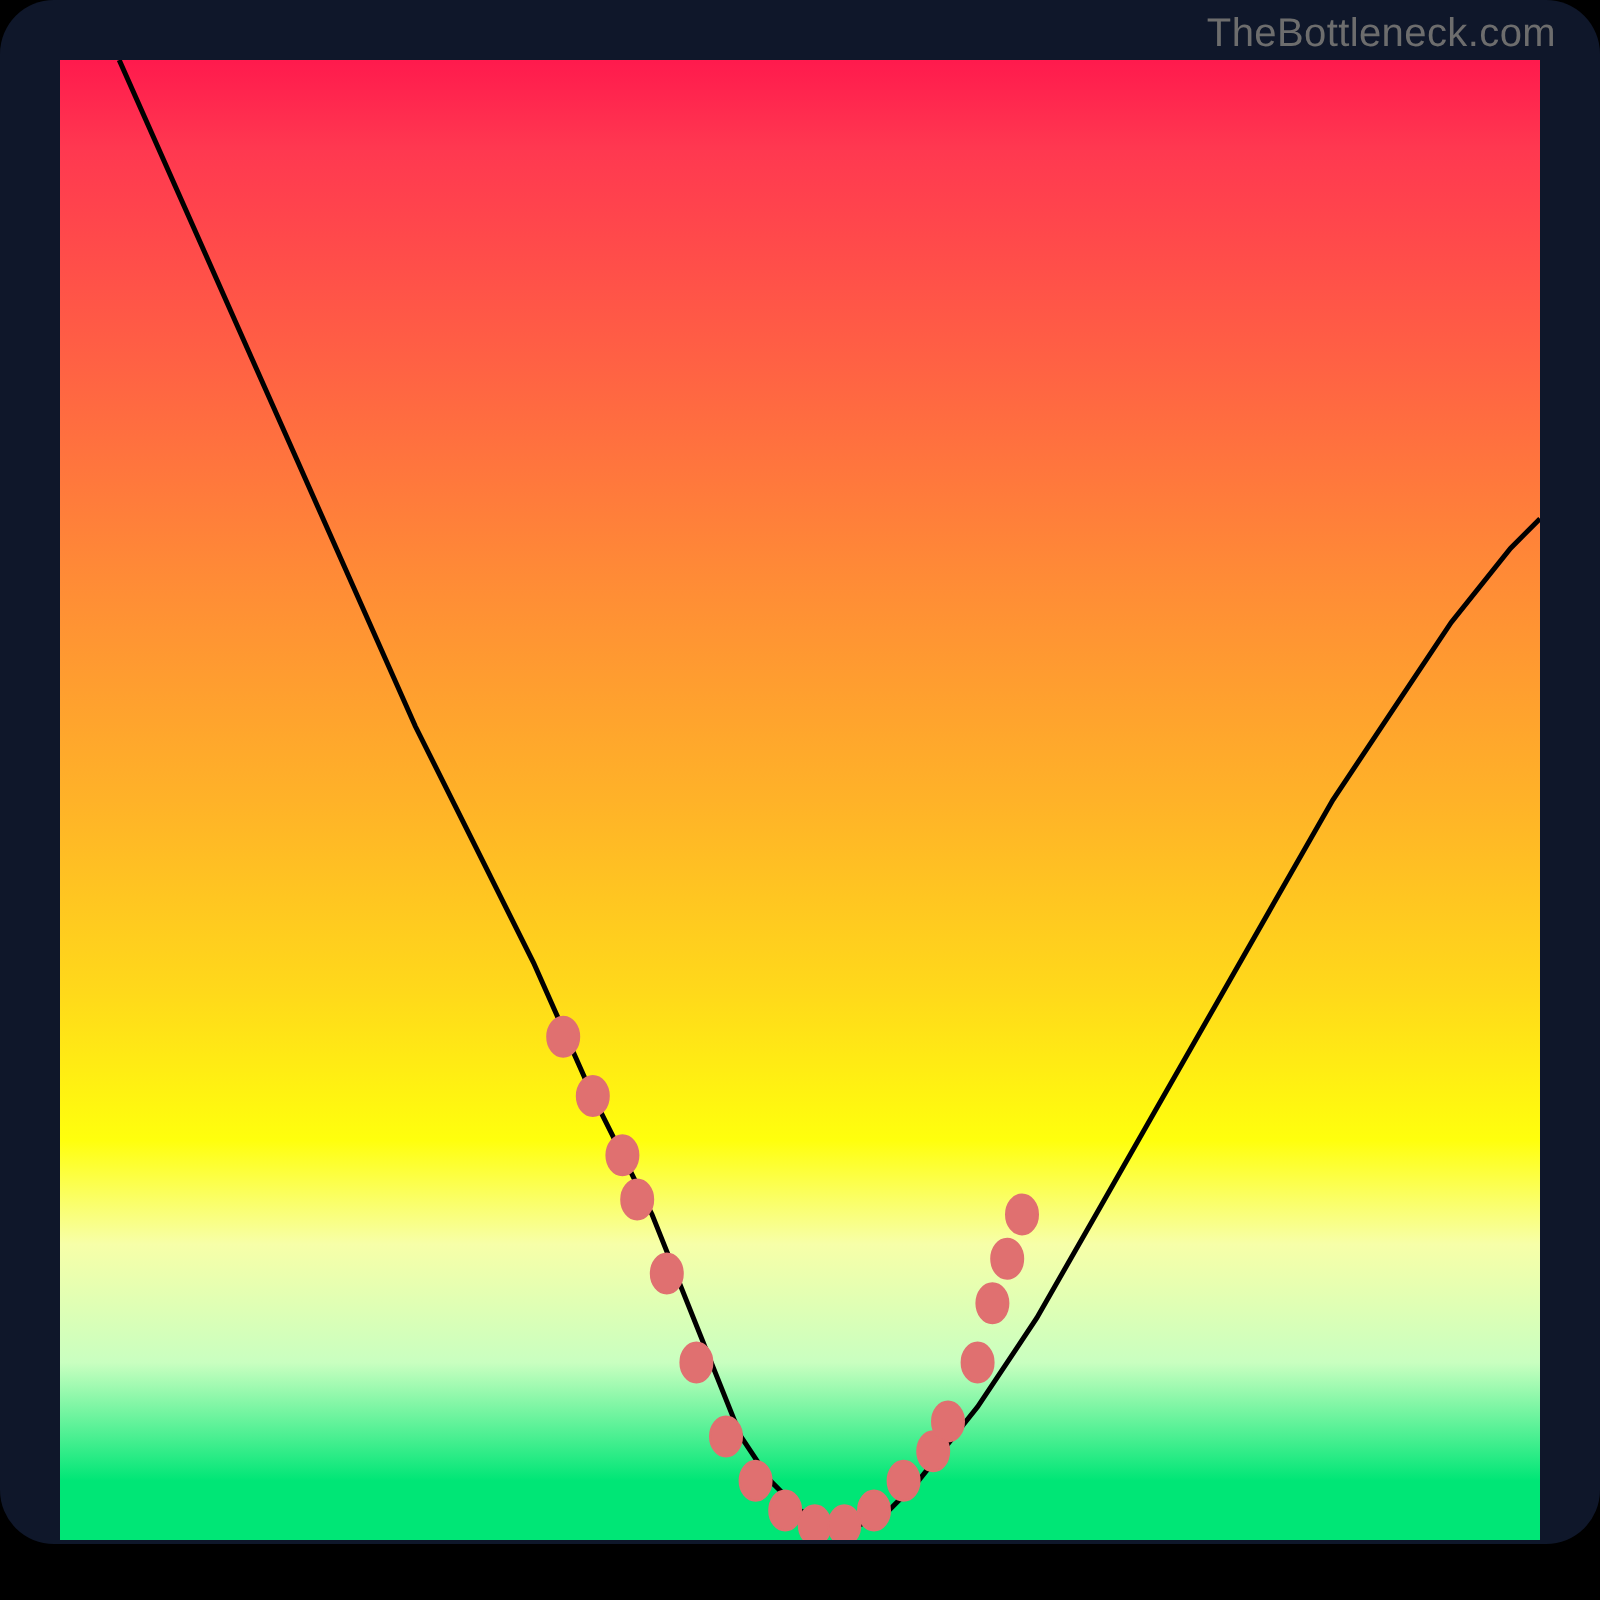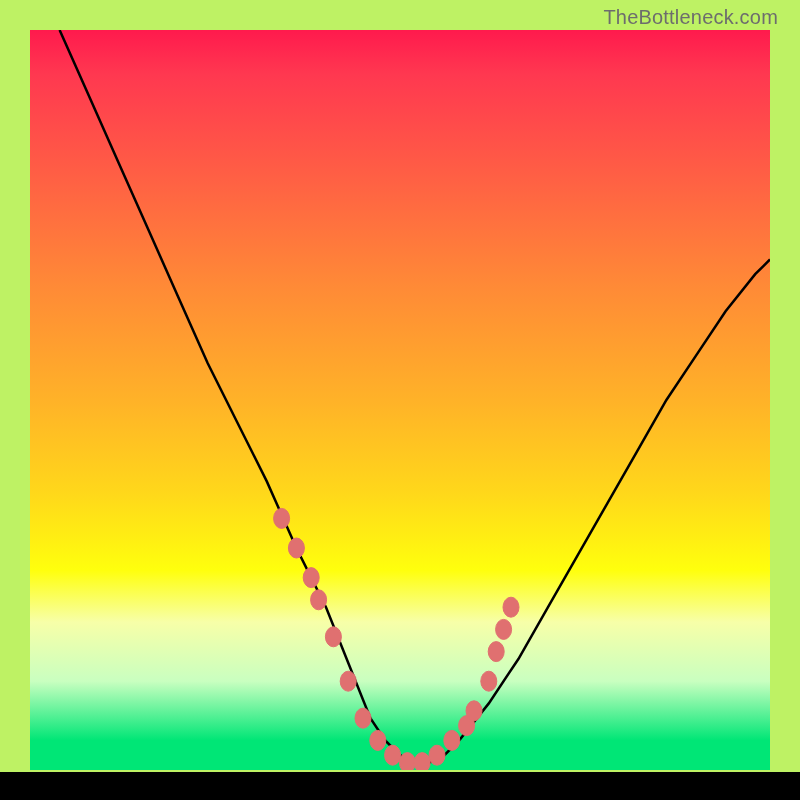--- a/index.html
+++ b/index.html
@@ -10,21 +10,22 @@
     background: #000;
     overflow: hidden;
     font-family: Arial, Helvetica, sans-serif;
   }
   .frame {
     position: absolute;
     top: 0;
     left: 0;
     width: 800px;
     height: 772px;
-    background: #bef264;
+    background: #0f172a;
+    border-radius: 27px;
   }
   .plot-area {
     position: absolute;
     top: 30px;
     left: 30px;
     width: 740px;
     height: 740px;
     
     background: linear-gradient(to bottom,
       #ff1a4d 0%,

